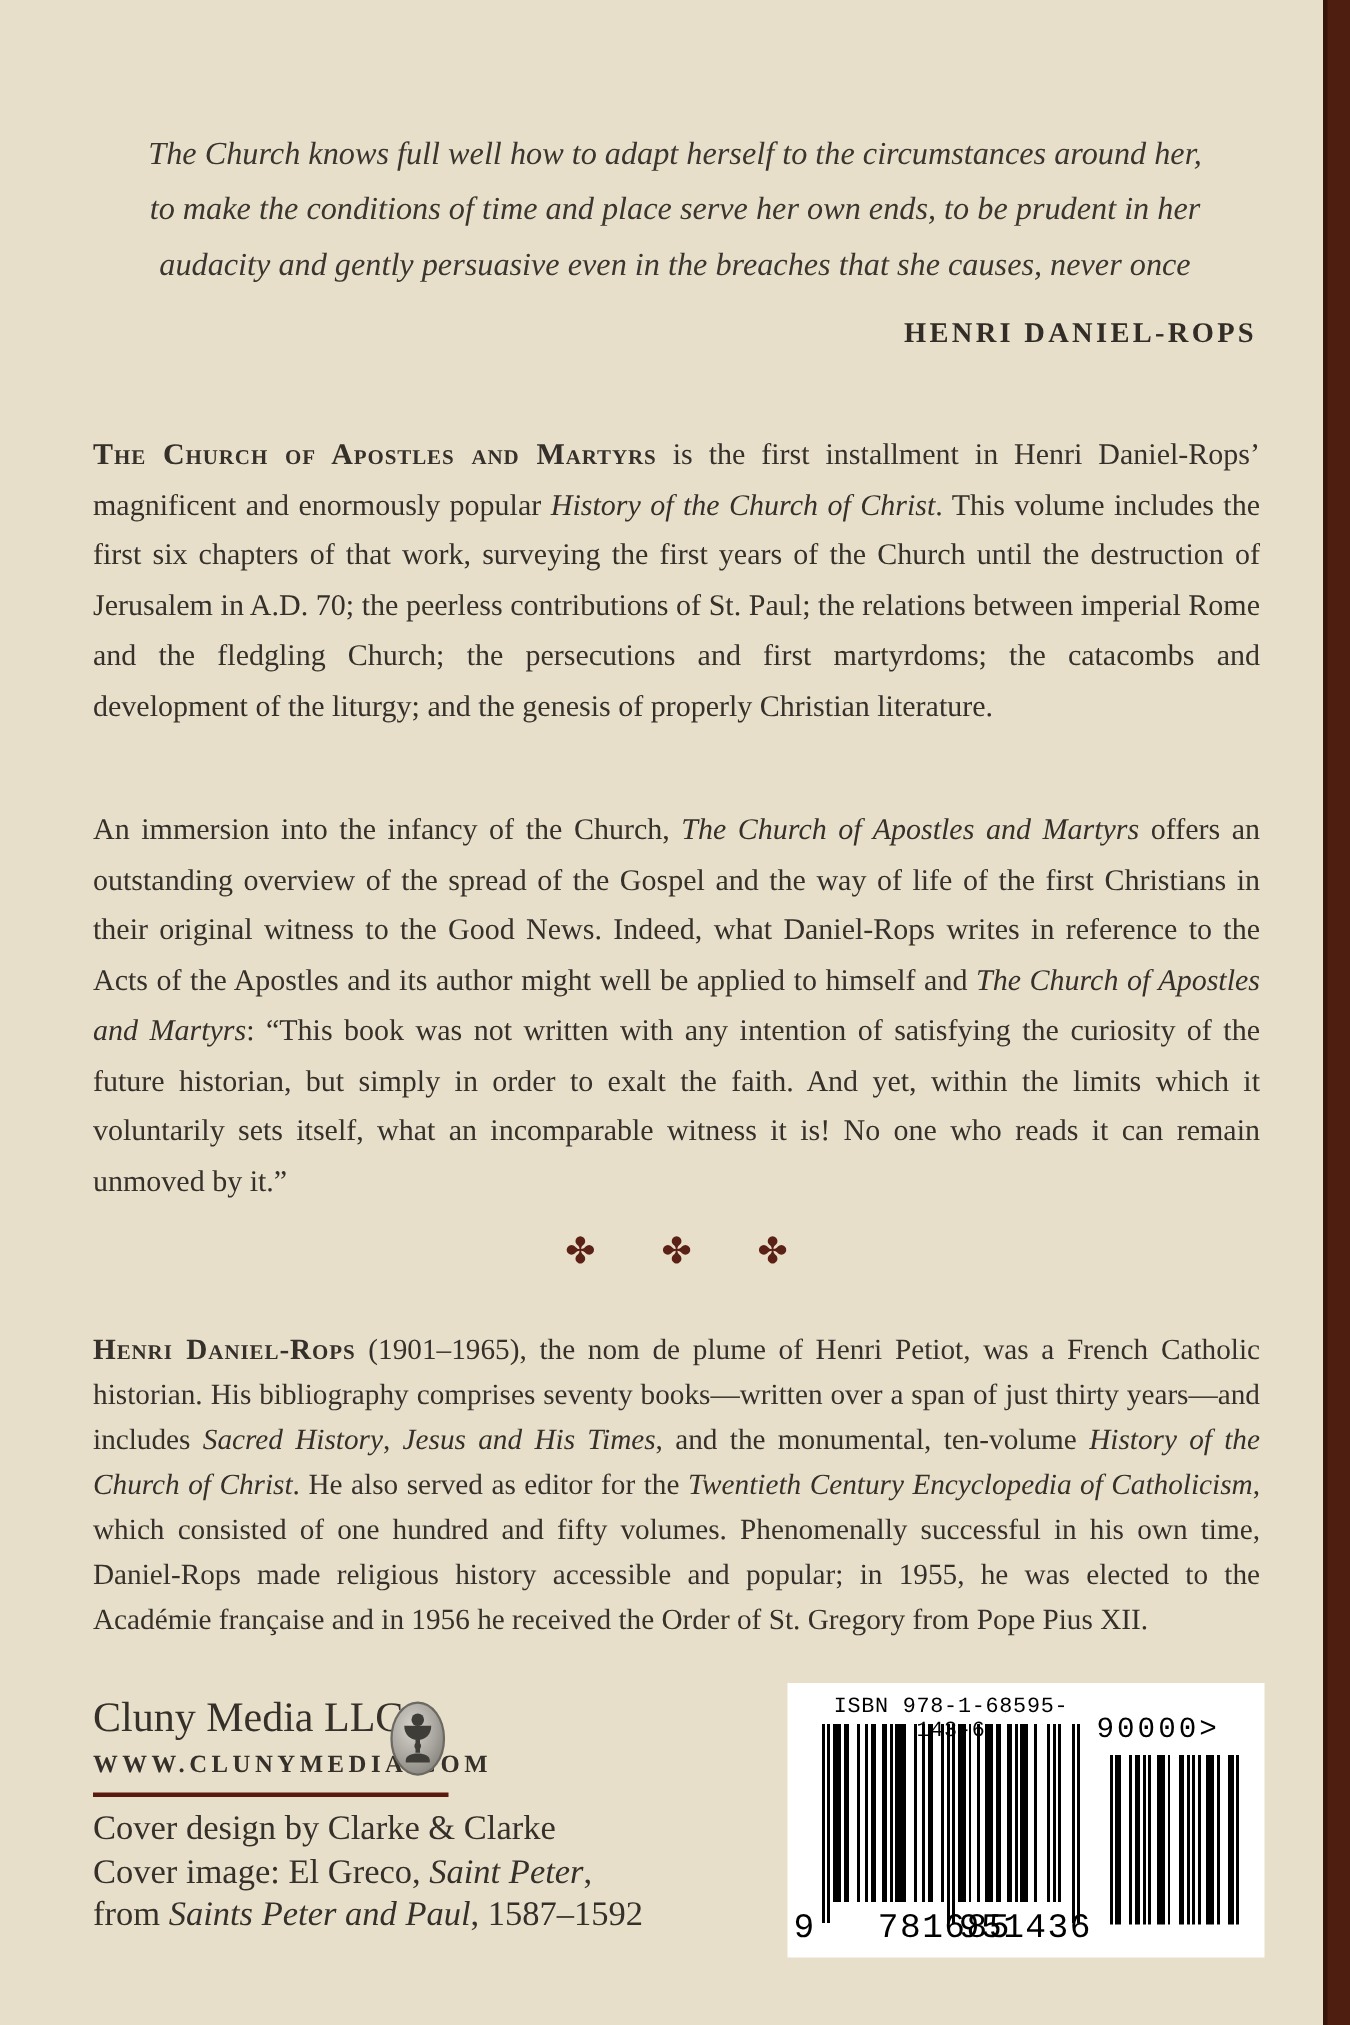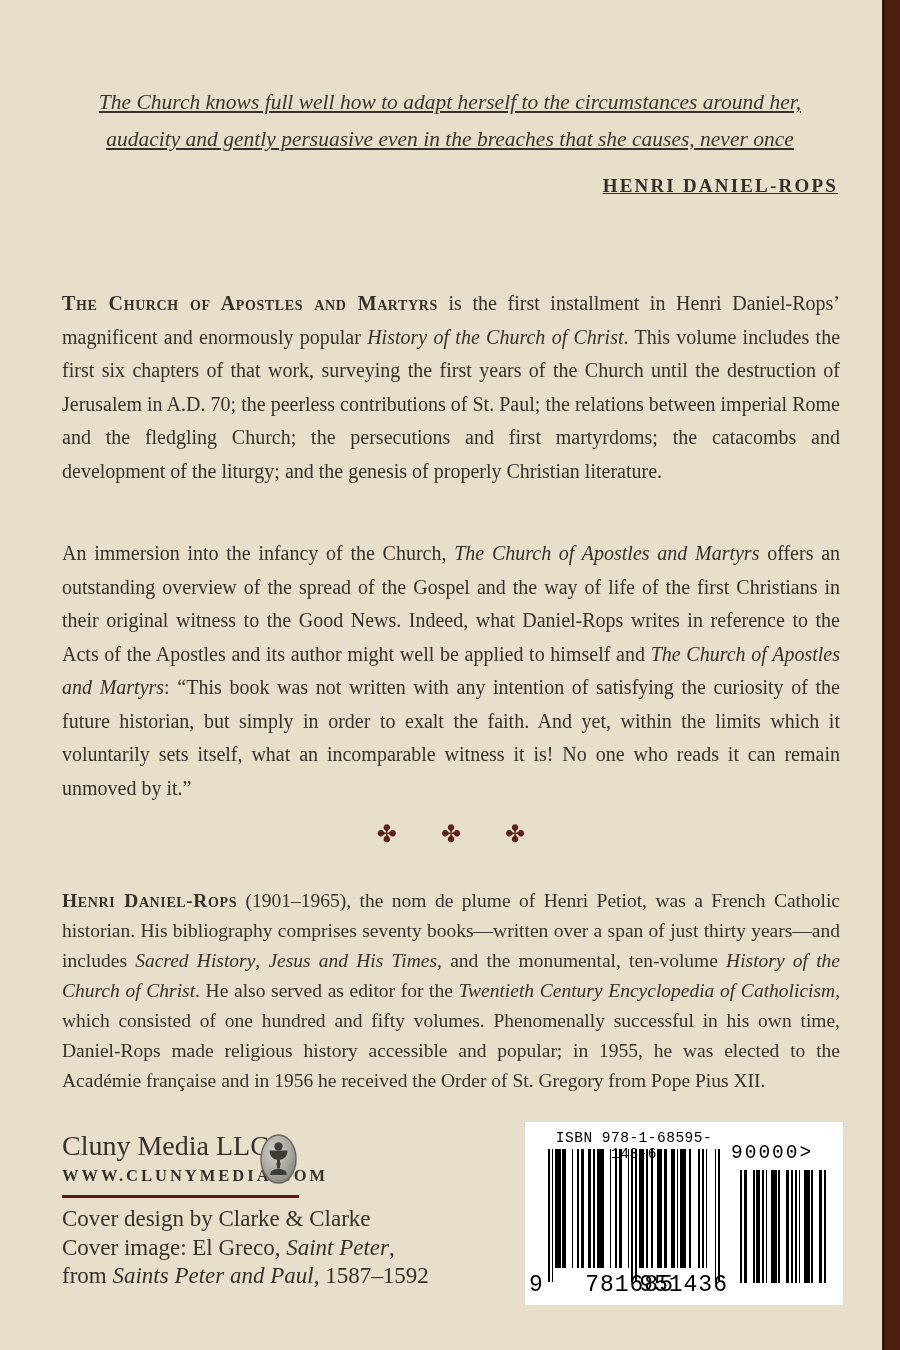--- a/index.html
+++ b/index.html
@@ -8,21 +8,21 @@
     background:#e8dfcb; overflow:hidden;
     font-family:"Liberation Serif", serif; color:#35302a;
     -webkit-font-smoothing:antialiased;
   }
   .spine {
     position:absolute; top:0; right:0; width:15px; height:100%;
     background:#4e1f11; border-left:3px solid #38150a;
   }
 
   
-  .quote-block { position:absolute; left:62px; top:84px; width:776px;text-decoration:underline; }
+  .quote-block { position:absolute; left:62px; top:84px; width:776px; }
   .quote-text {
     font-style:italic; font-size:21.5px; line-height:37px;
     text-align:center; padding:0 36px; color:#3a352e;
   }
   .quote-attr {
     margin-top:17px; text-align:right; font-size:19px;
     letter-spacing:2.2px; font-weight:600; color:#322d27;
   }
 
   
@@ -83,20 +83,21 @@
 </head>
 <body>
 
 <div class="page">
 
   <div class="spine"></div>
 
   <div class="quote-block">
     <div class="quote-text">
         <div>The Church knows full well how to adapt herself to the circumstances around her,</div>
+        <div>to make the conditions of time and place serve her own ends, to be prudent in her</div>
         <div>audacity and gently persuasive even in the breaches that she causes, never once</div>
       </div>
     <div class="quote-attr">HENRI DANIEL-ROPS</div>
   </div>
 
   <div class="para para-1"><span class="seg-sc">The Church of Apostles and Martyrs</span><span> is the first installment in Henri Daniel-Rops’ magnificent and enormously popular </span><span class="seg-i">History of the Church of Christ</span><span>. This volume includes the first six chapters of that work, surveying the first years of the Church until the destruction of Jerusalem in A.D. 70; the peerless contributions of St. Paul; the relations between imperial Rome and the fledgling Church; the persecutions and first martyrdoms; the catacombs and development of the liturgy; and the genesis of properly Christian literature.</span></div>
 
   <div class="para para-2"><span>An immersion into the infancy of the Church, </span><span class="seg-i">The Church of Apostles and Martyrs</span><span> offers an outstanding overview of the spread of the Gospel and the way of life of the first Christians in their original witness to the Good News. Indeed, what Daniel-Rops writes in reference to the Acts of the Apostles and its author might well be applied to himself and </span><span class="seg-i">The Church of Apostles and Martyrs</span><span>: “This book was not written with any intention of satisfying the curiosity of the future historian, but simply in order to exalt the faith. And yet, within the limits which it voluntarily sets itself, what an incomparable witness it is! No one who reads it can remain unmoved by it.”</span></div>
 
   <div class="ornaments">

